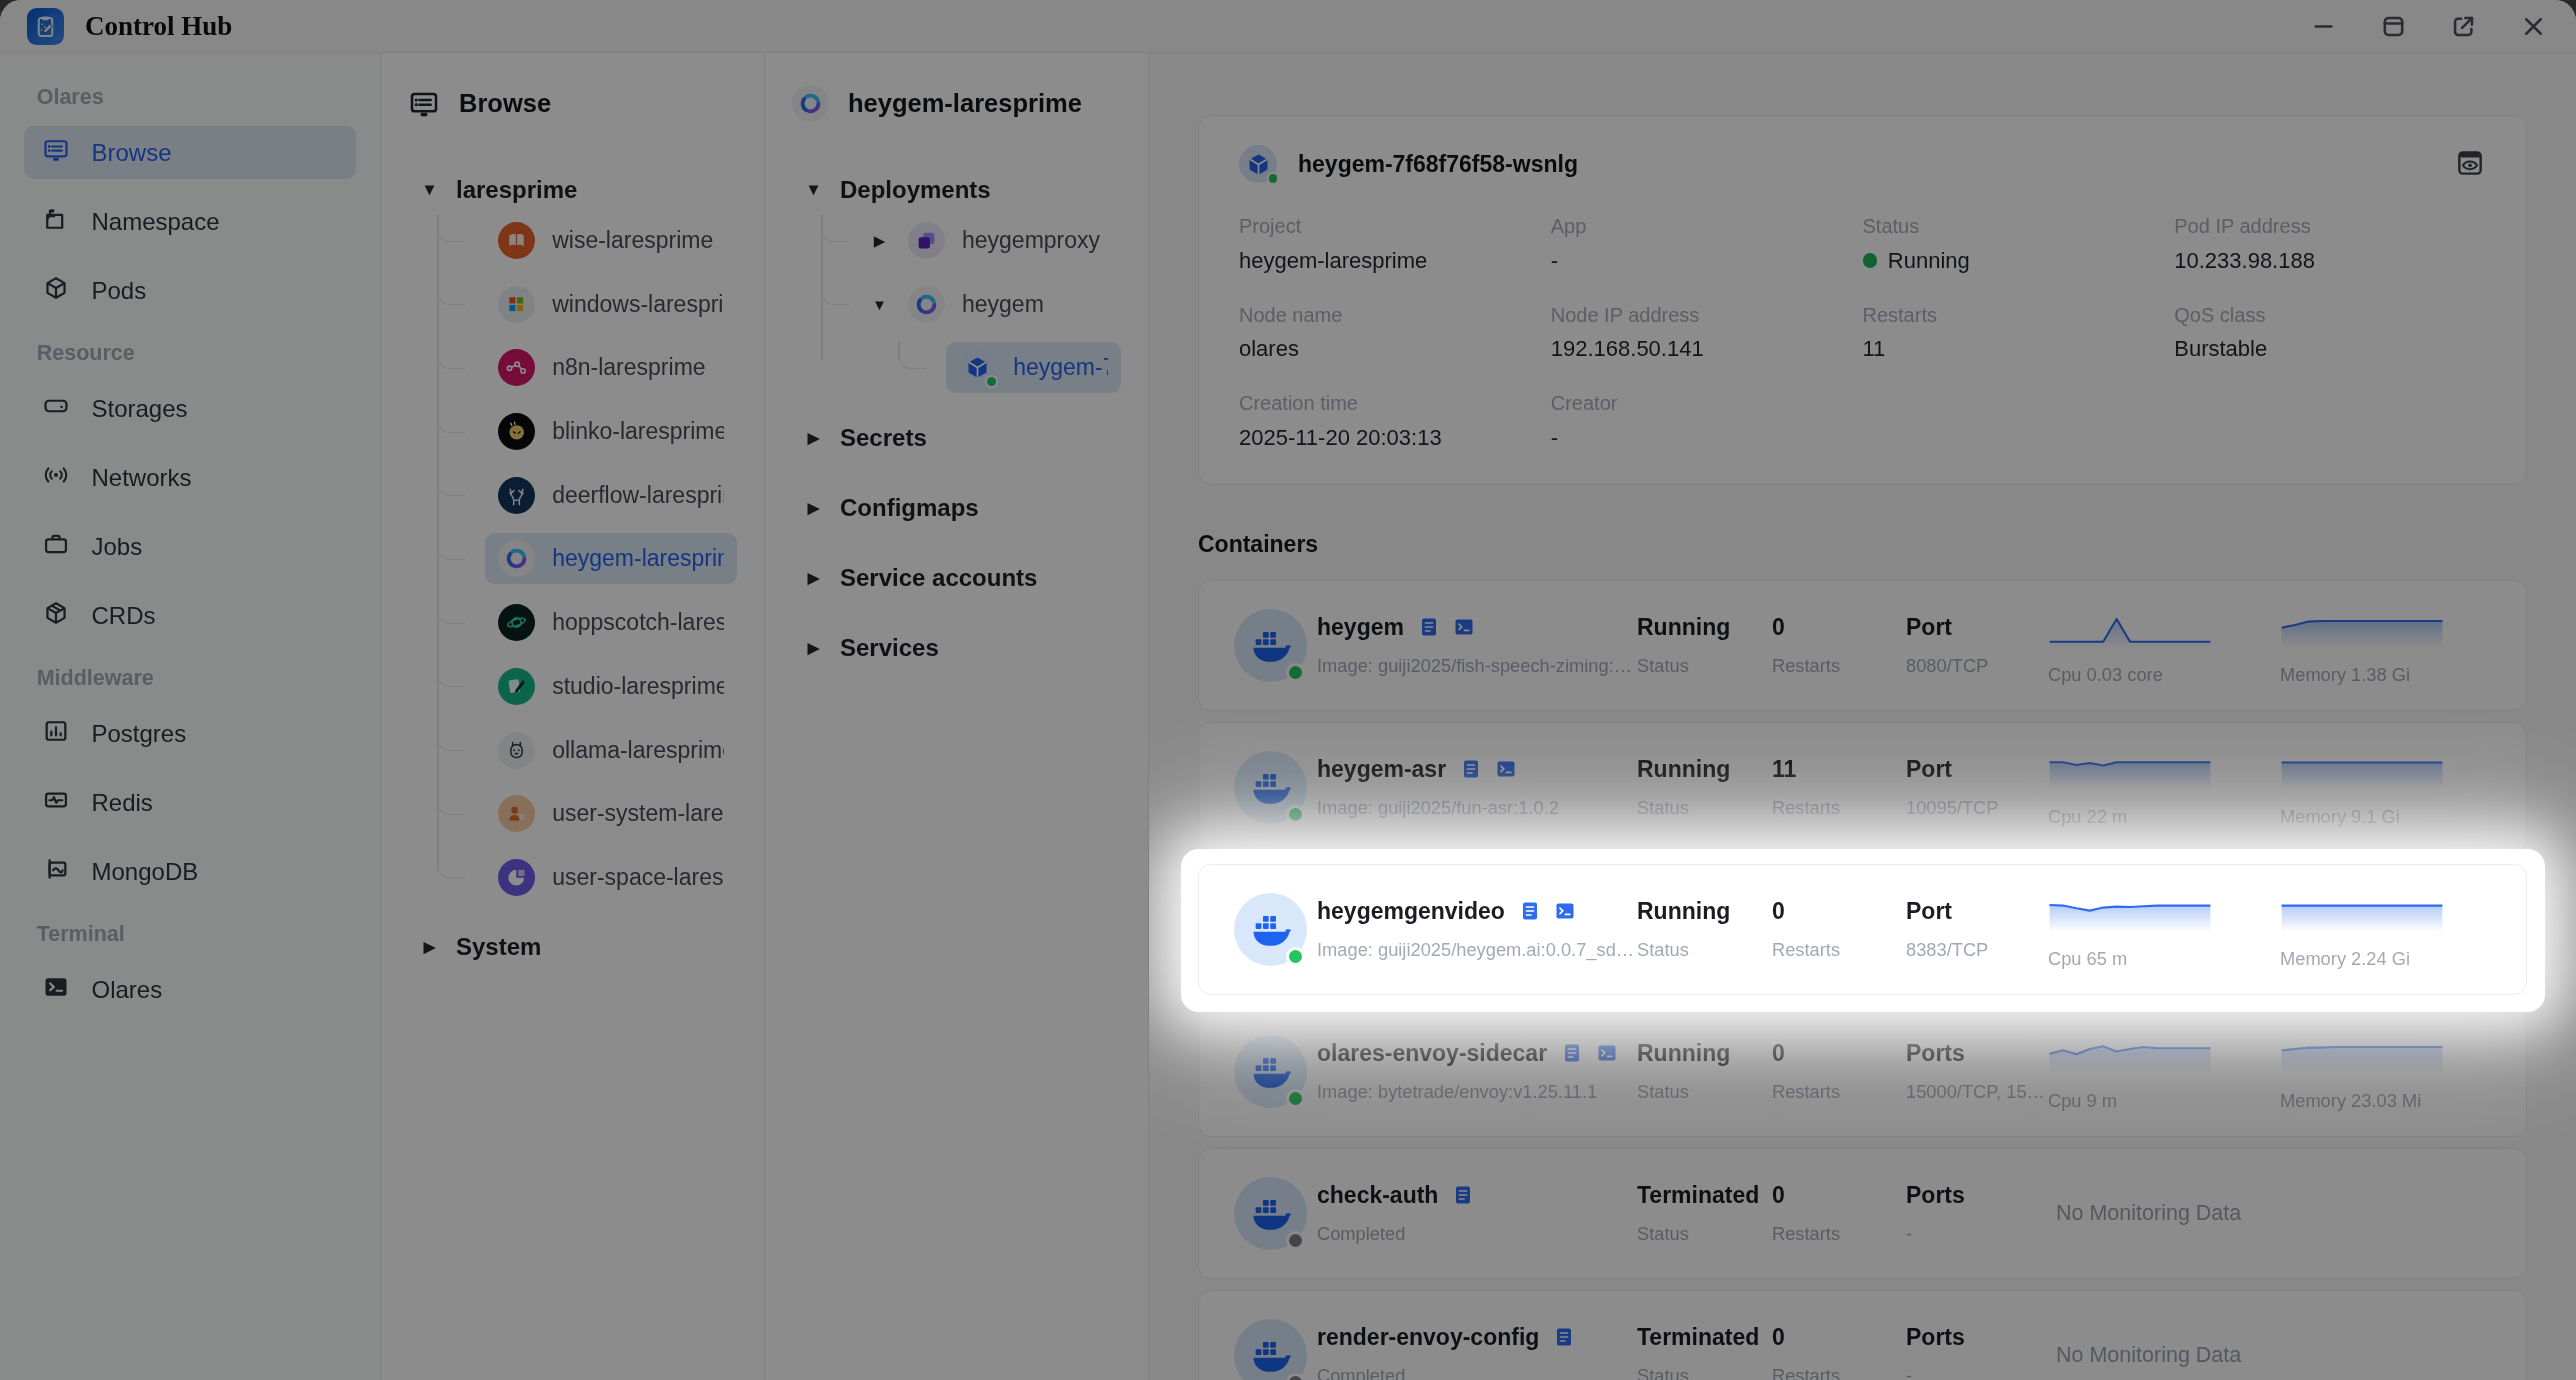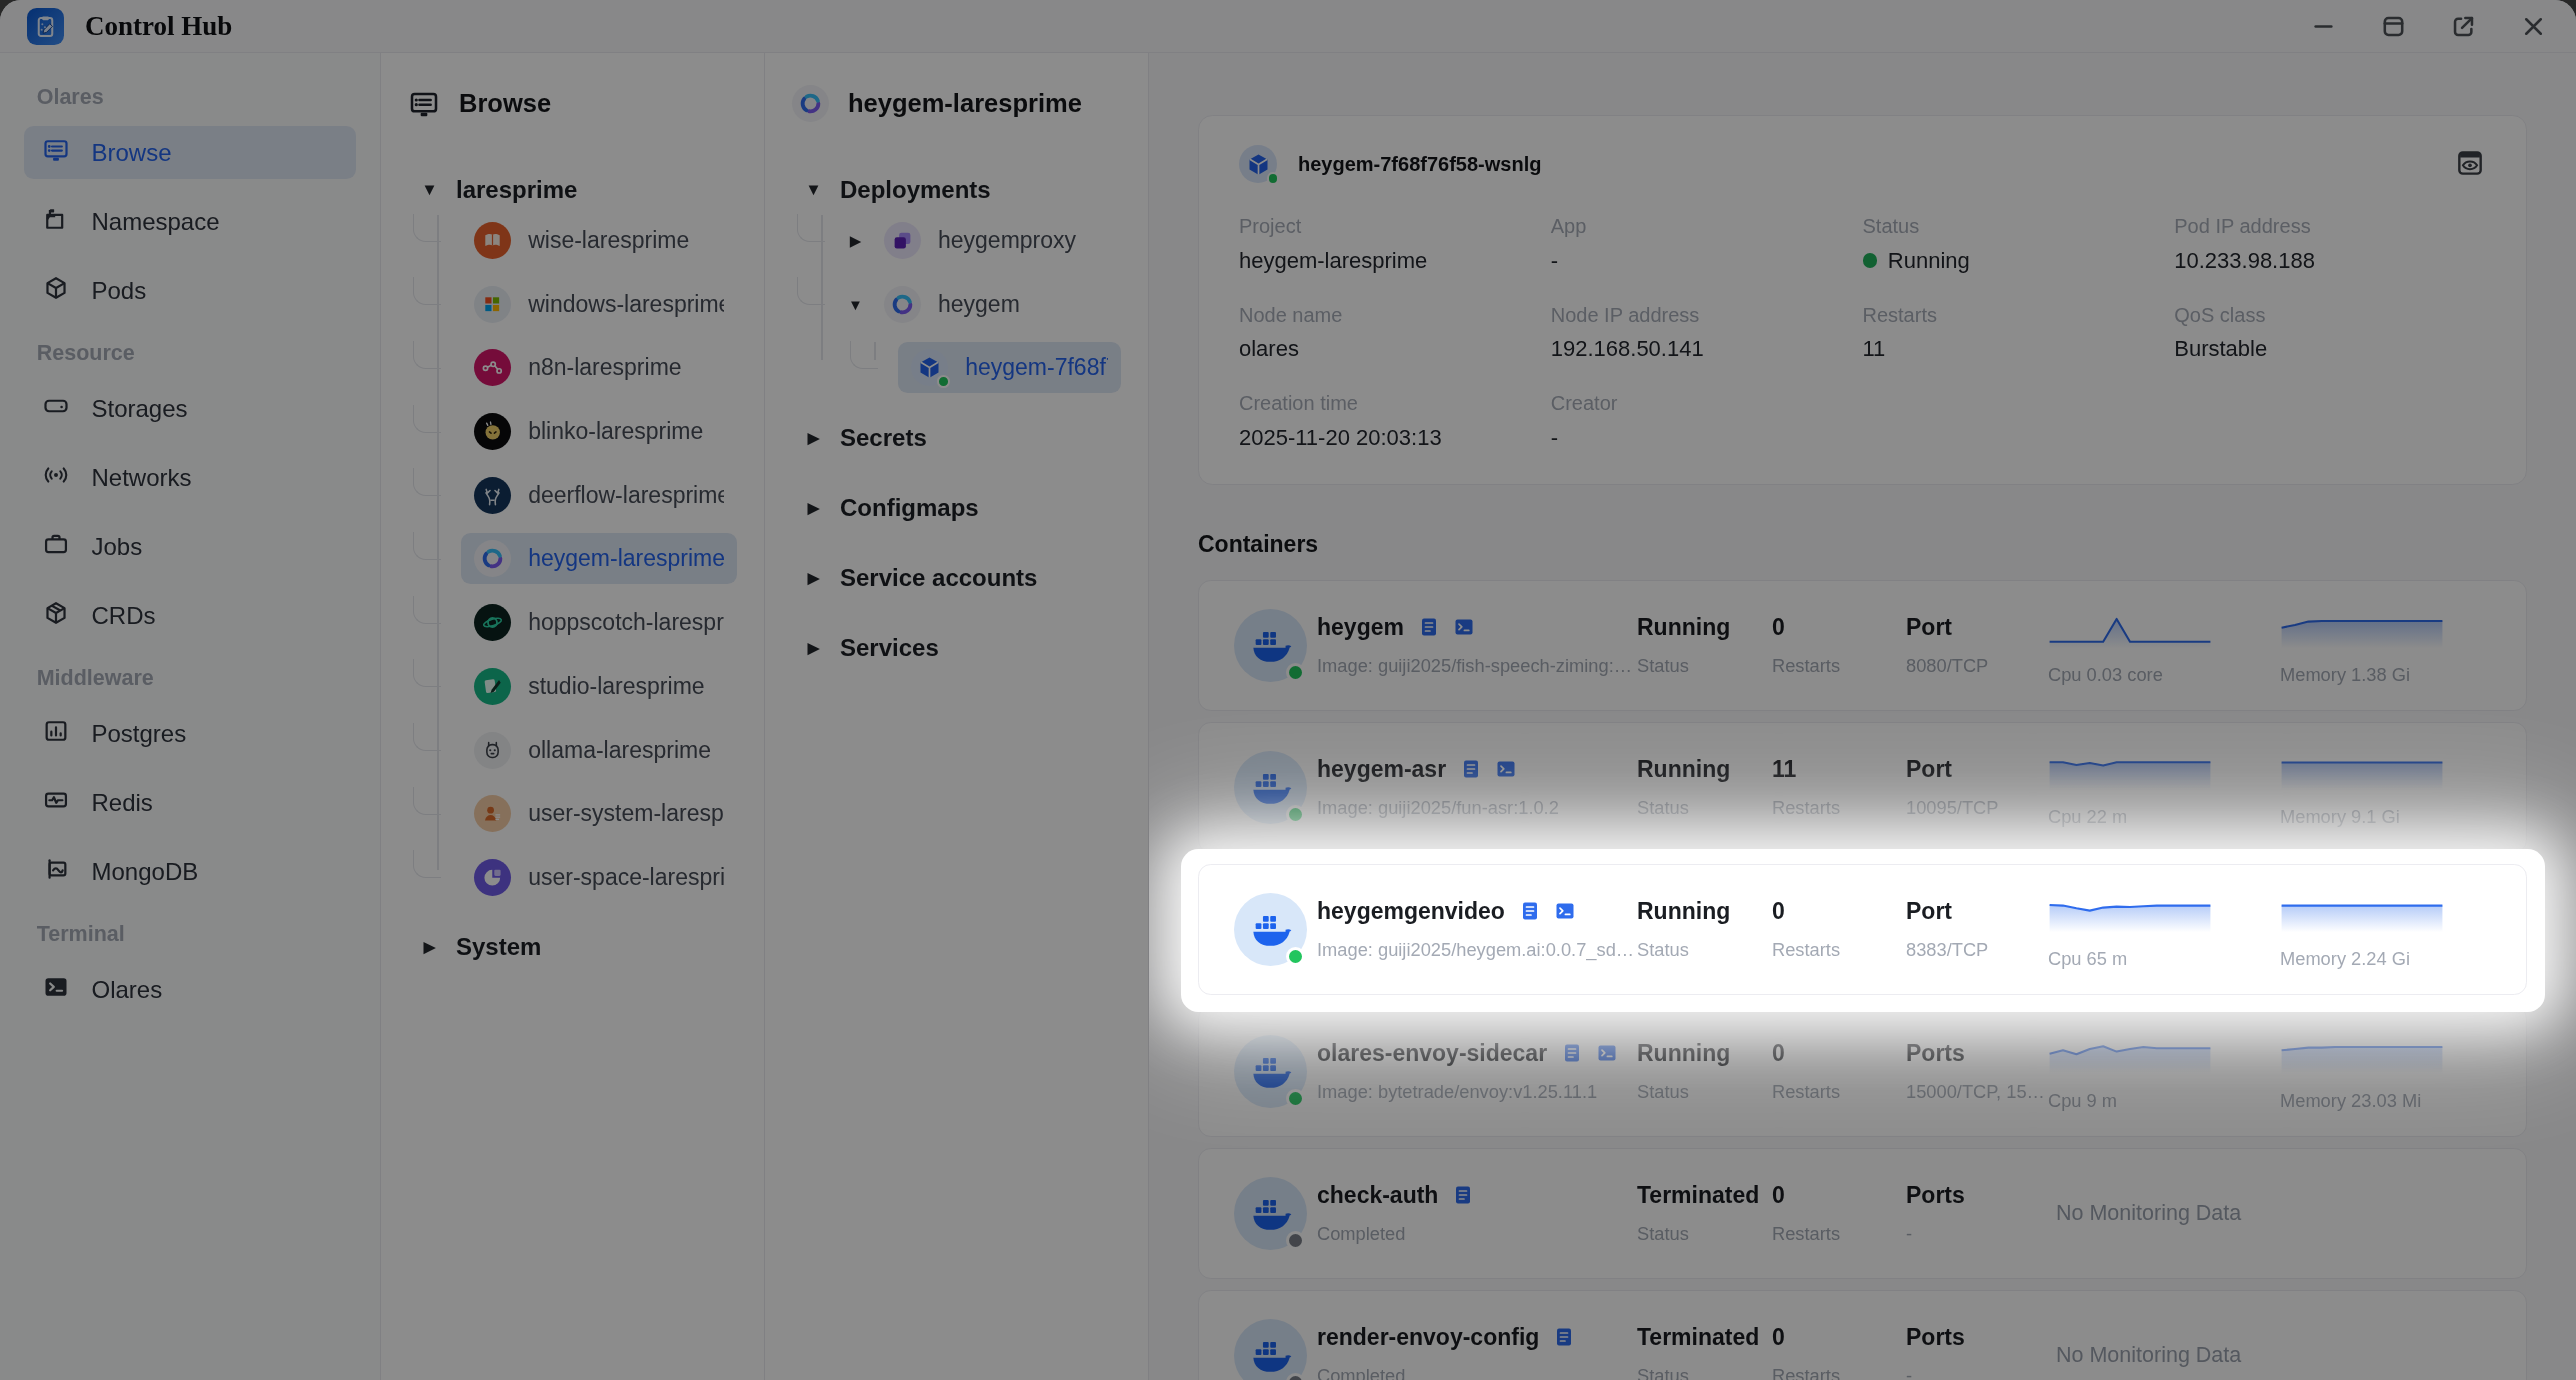--- a/index.html
+++ b/index.html
@@ -29,38 +29,38 @@
 
   
   .panel { background:#ffffff; padding:22px 27px; }
   .panel-browse { width:384px; flex:0 0 384px; border-right:1.6px solid #e9eaee; }
   .panel-resource { width:384px; flex:0 0 384px; border-right:1.6px solid #e9eaee; }
   .panel-head { display:flex; align-items:center; gap:19px; height:57px; font-size:25.5px; font-weight:bold; color:#14161a; }
   .panel-head svg.mono { width:32px; height:32px; color:#1f242c; }
   .tree { margin-top:32px; }
   .tree-root-row { display:flex; align-items:center; gap:16px; height:51px; font-size:24px; font-weight:600; color:#1c1f25; padding-left:11px; cursor:pointer; }
   .tri { font-size:16.7px; color:#24272d; width:21px; display:inline-block; text-align:center; flex:0 0 auto; }
-  .tree-children { position:relative; margin-left:29px; padding-left:24px; }
+  .tree-children { position:relative; margin-left:29px; padding-left:48px; }
   .tree-children::before { content:''; position:absolute; left:0; top:0; bottom:33px; width:1.6px; background:#e4e6eb; }
   .tree-row { position:relative; display:flex; align-items:center; gap:17.5px; height:51px; margin-bottom:12.7px; font-size:23px; color:#474d58; border-radius:9.6px; padding:0 12.7px; cursor:pointer; }
   .tree-row::before { content:''; position:absolute; left:-48px; top:calc(50% - 27px); width:27px; height:27px; border-left:1.6px solid #e4e6eb; border-bottom:1.6px solid #e4e6eb; border-bottom-left-radius:12.7px; }
   .tree-row.selected { background:#dde7f4; color:#2563eb; font-weight:500; }
   .app-circle { position:relative; width:37px; height:37px; border-radius:50%; flex:0 0 auto; display:flex; align-items:center; justify-content:center; }
   .app-circle svg { width:27px; height:27px; }
   .app-circle .dot { position:absolute; right:-2.4px; bottom:-1.6px; width:12.7px; height:12.7px; border-radius:50%; border:2.4px solid #fff; }
   .tree-label { white-space:nowrap; overflow:hidden; }
 
   .tree-flat-row { display:flex; align-items:center; gap:16px; height:51px; margin-top:19px; padding-left:11px; font-size:24px; font-weight:600; color:#1c1f25; cursor:pointer; }
   .sub-tri { font-size:15px; color:#24272d; width:21px; text-align:center; flex:0 0 auto; }
 
   
   .main { flex:1; background:#f7f8fa; padding:0 49px; overflow:hidden; }
   .pod-card { margin-top:62px; background:#fff; border:1.6px solid #ececf1; border-radius:14.3px; padding:29px 40px 33px; }
   .pod-head { display:flex; align-items:center; gap:21px; }
-  .pod-title { font-size:20px; font-weight:bold; color:#131519; }
+  .pod-title { font-size:23px; font-weight:bold; color:#131519; }
   .pod-action { margin-left:auto; color:#3c4047; cursor:pointer; }
   .pod-action svg { width:32px; height:32px; }
   .pod-grid { margin-top:32px; display:grid; grid-template-columns:repeat(4,1fr); row-gap:30px; }
   .field-label { font-size:20px; color:#a6acb7; }
   .field-value { margin-top:9.6px; font-size:22px; color:#23272e; display:flex; align-items:center; gap:11px; }
   .status-dot { width:14.3px; height:14.3px; border-radius:50%; background:#21b15c; display:inline-block; }
 
   .containers-title { margin-top:46px; font-size:23px; font-weight:bold; color:#15171b; }
   .containers-list { position:relative; margin-top:22px; display:flex; flex-direction:column; gap:11px; }
 

